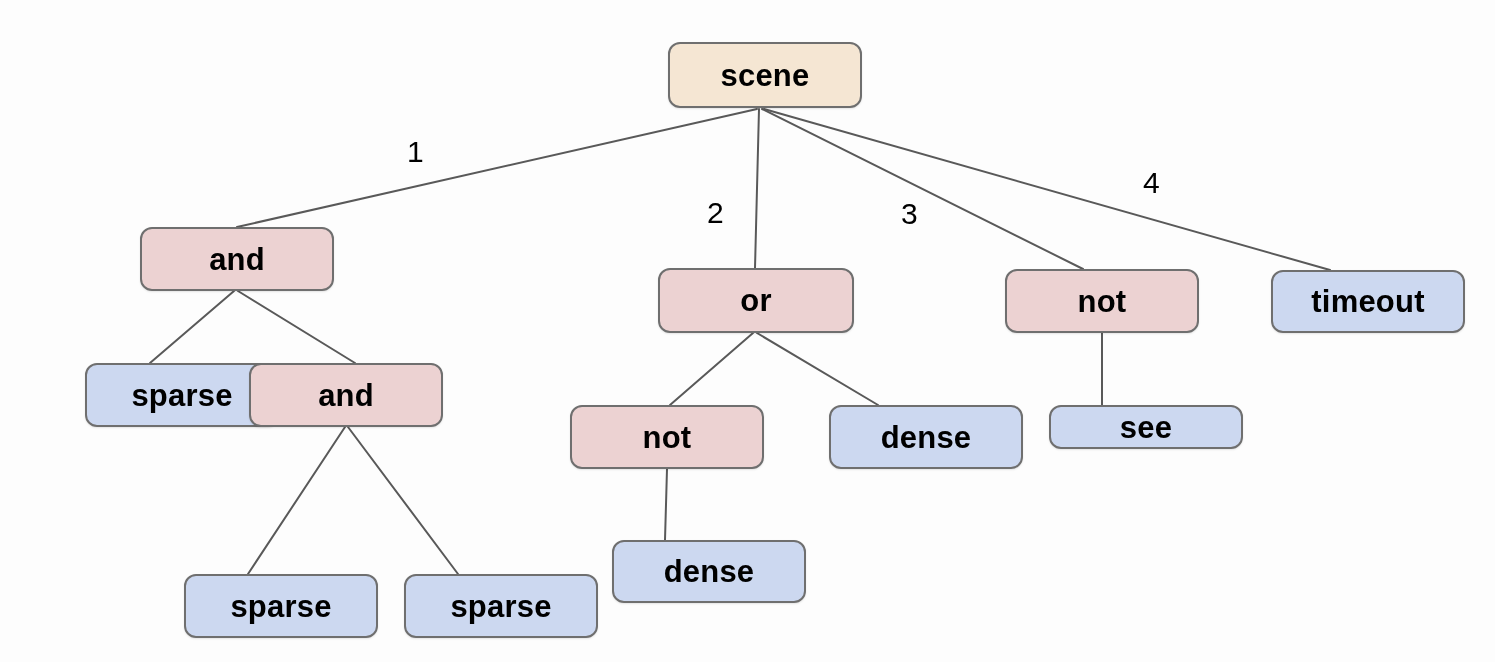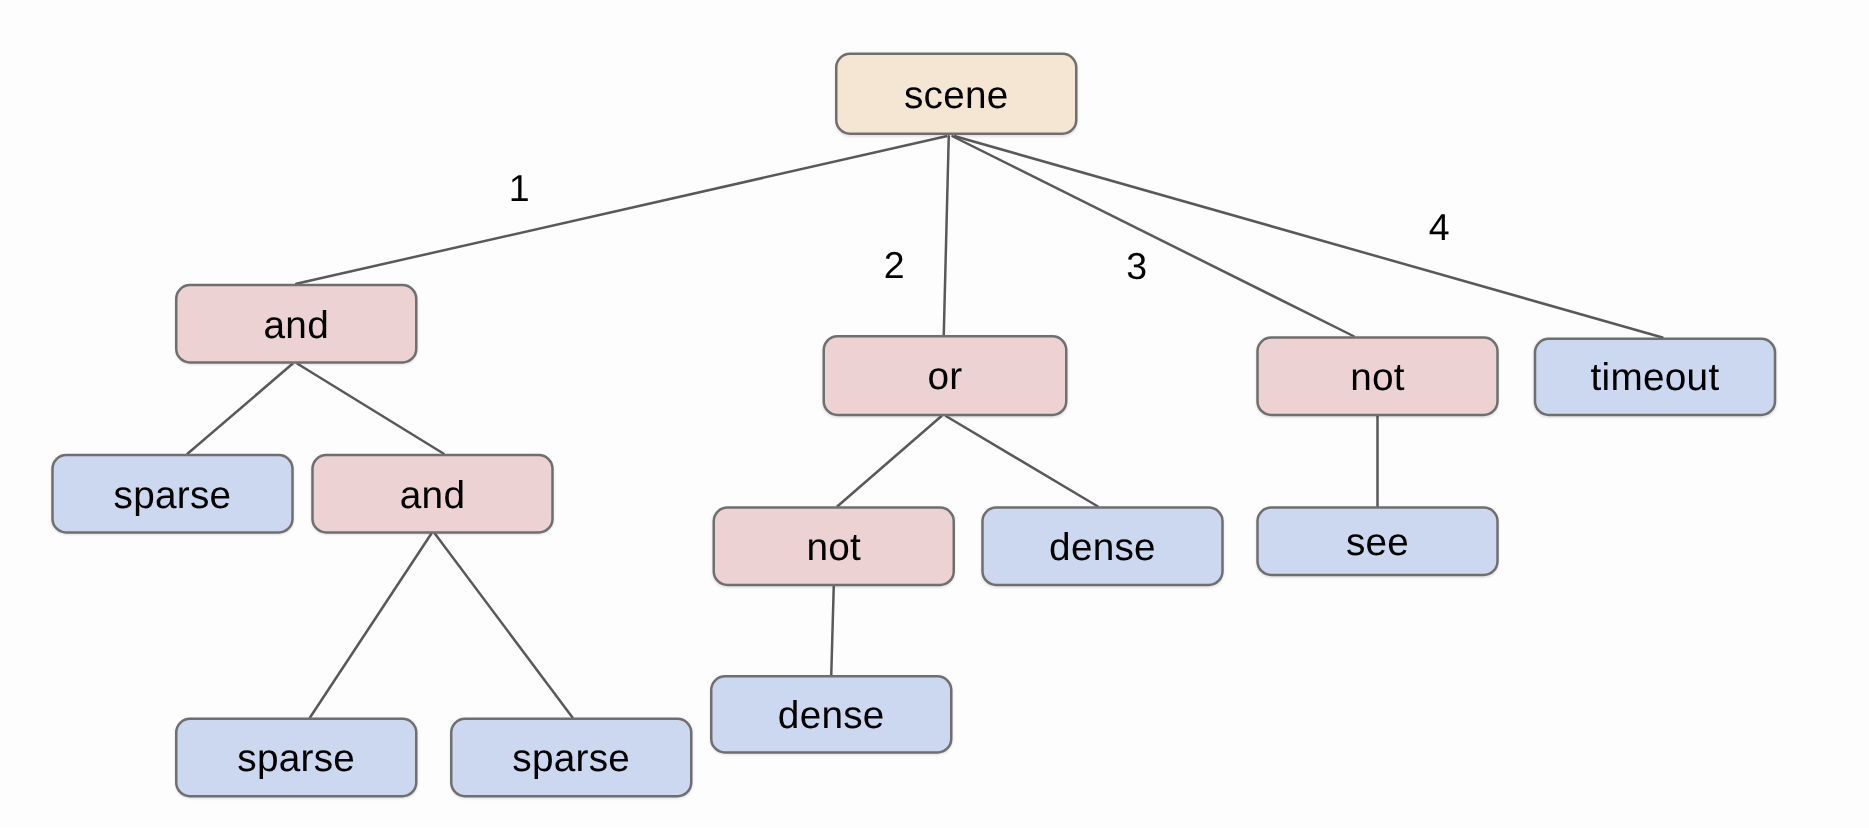--- a/index.html
+++ b/index.html
@@ -32,33 +32,35 @@
     border: 2px solid #6b6b6b;
     border-radius: 12px;
     display: flex;
     align-items: center;
     justify-content: center;
     font-size: 31px;
     line-height: 1;
     color: #000000;
     letter-spacing: 0.2px;
     box-shadow: 0 1px 2px rgba(0,0,0,0.10);
+    font-weight: bold;
   }
   .node-root {
     background: #f5e6d3;
     border-color: #6f6f6f;
   }
   .node-op {
     background: #ecd2d2;
     border-color: #6f6f6f;
     justify-content: center;
   }
   .node-leaf {
     background: #ccd8f0;
     border-color: #6f6f6f;
+    margin-left: 44px;
   }
   .edge-label {
     position: absolute;
     font-size: 30px;
     color: #000000;
     line-height: 1;
     white-space: nowrap;
   }
 </style>
 </head>
@@ -102,21 +104,21 @@
       </div>
       <div class="node node-op" style="left: 249px; top: 363px; width: 194px; height: 64px;">
         <span>and</span>
       </div>
       <div class="node node-op" style="left: 570px; top: 405px; width: 194px; height: 64px;">
         <span>not</span>
       </div>
       <div class="node node-leaf" style="left: 785px; top: 405px; width: 194px; height: 64px;">
         <span>dense</span>
       </div>
-      <div class="node node-leaf" style="left: 1005px; top: 405px; width: 194px; height: 56px;">
+      <div class="node node-leaf" style="left: 1005px; top: 405px; width: 194px; height: 44px;">
         <span>see</span>
       </div>
       <div class="node node-leaf" style="left: 568px; top: 540px; width: 194px; height: 63px;">
         <span>dense</span>
       </div>
       <div class="node node-leaf" style="left: 140px; top: 574px; width: 194px; height: 64px;">
         <span>sparse</span>
       </div>
       <div class="node node-leaf" style="left: 360px; top: 574px; width: 194px; height: 64px;">
         <span>sparse</span>

